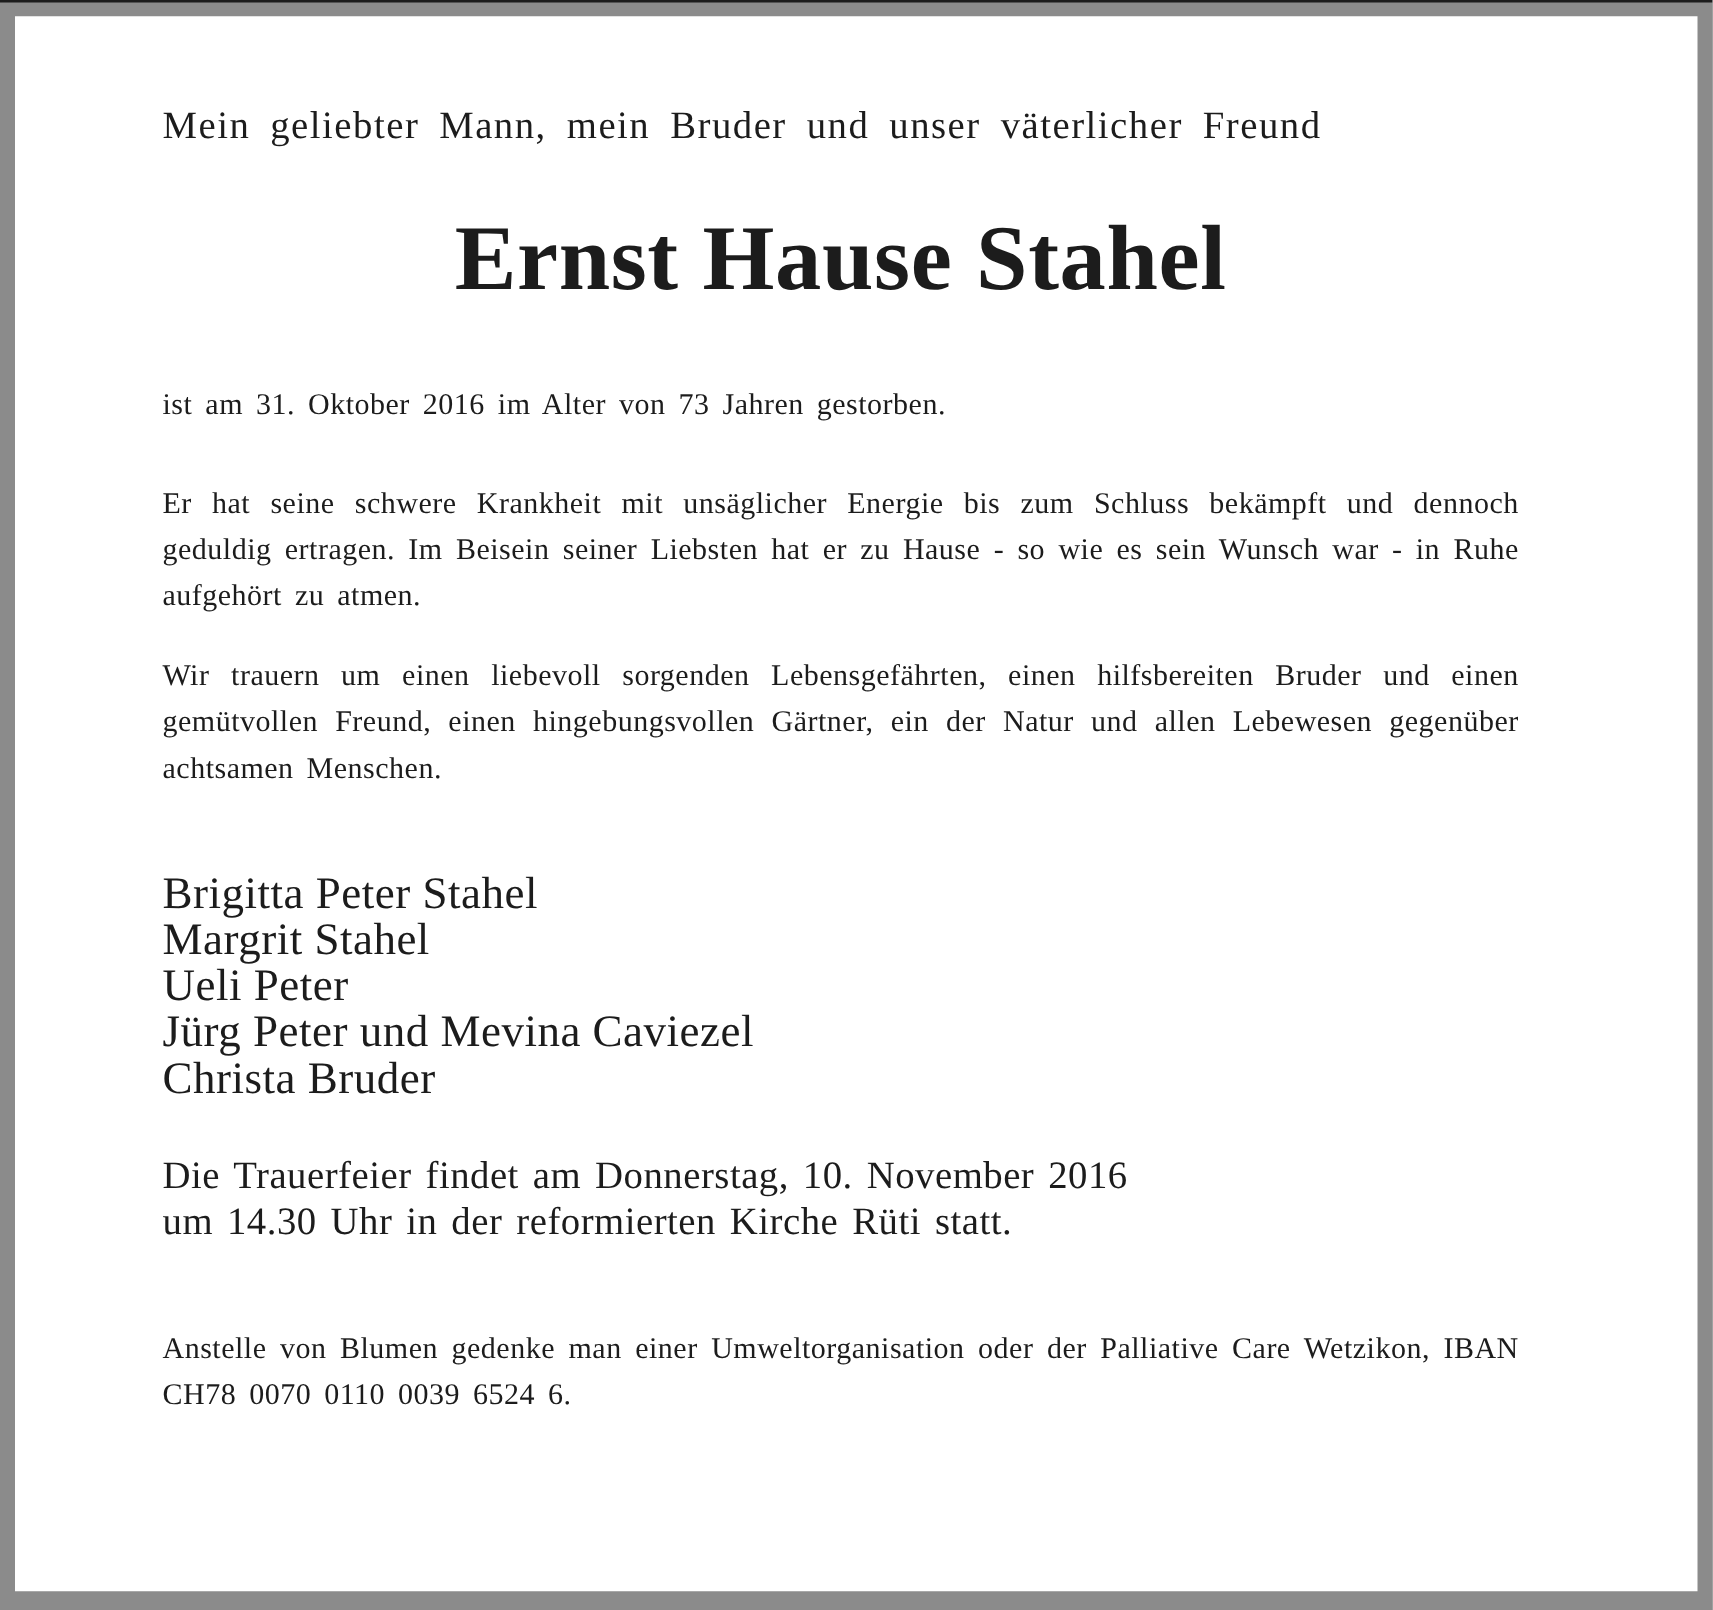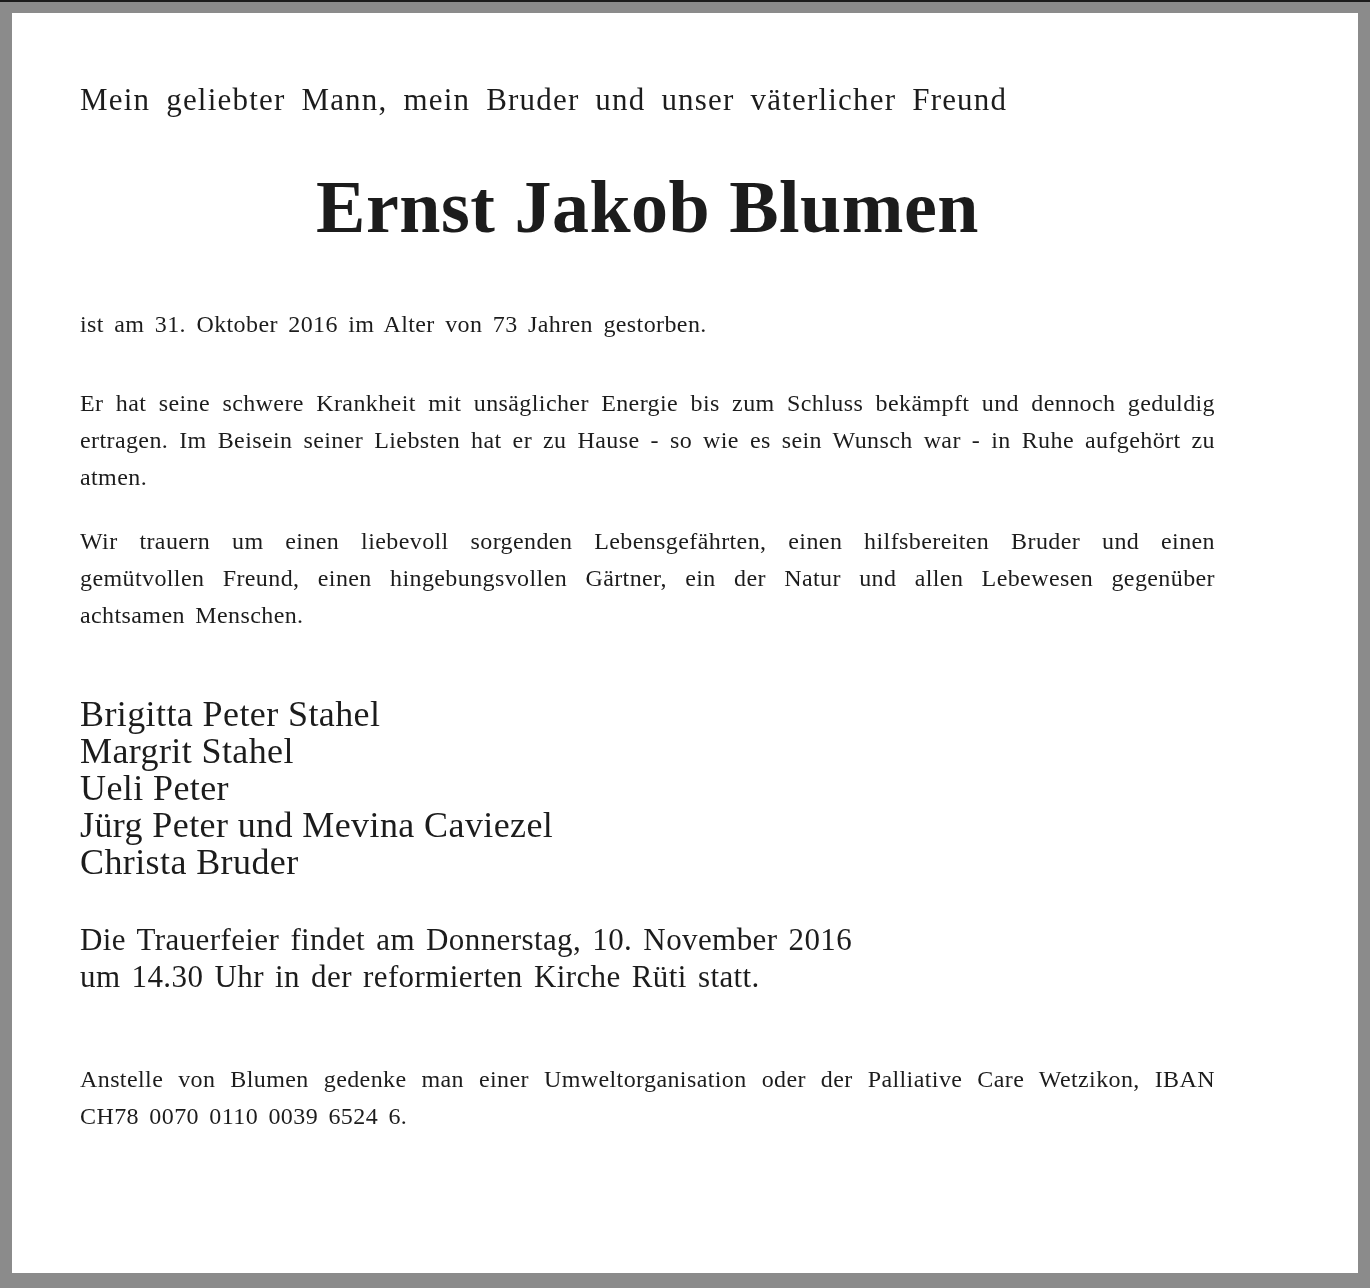--- a/index.html
+++ b/index.html
@@ -14,21 +14,21 @@
     background: #8b8b8b;
     border-top: 2px solid #1c1c1c;
     padding: 11px 12px 15px 12px;
     position: relative;
   }
   .page {
     box-sizing: border-box;
     width: 100%;
     height: 100%;
     background: #ffffff;
-    padding: 68px 143px 40px 68px;
+    padding: 68px 143px 40px 118px;
     overflow: hidden;
     font-family: "Liberation Serif", "DejaVu Serif", serif;
     color: #1c1c1c;
   }
   .intro-line {
     font-size: 31px;
     line-height: 37px;
     letter-spacing: 1.2px;
     word-spacing: 7px;
     white-space: nowrap;
@@ -83,21 +83,21 @@
   }
 </style>
 </head>
 <body>
 
 <div class="scan-frame">
   <div class="page">
 
     <div class="intro-line">Mein geliebter Mann, mein Bruder und unser väterlicher Freund</div>
 
-    <div class="deceased-name">Ernst Jakob Blumen</div>
+    <div class="deceased-name">Ernst Hause Stahel</div>
 
     <div class="body-text death-line">ist am 31. Oktober 2016 im Alter von 73 Jahren gestorben.</div>
 
     <div class="body-text para-illness">Er hat seine schwere Krankheit mit unsäglicher Energie bis zum Schluss bekämpft und dennoch geduldig ertragen. Im Beisein seiner Liebsten hat er zu Hause - so wie es sein Wunsch war - in Ruhe aufgehört zu atmen.</div>
 
     <div class="body-text para-mourning">Wir trauern um einen liebevoll sorgenden Lebensgefährten, einen hilfsbereiten Bruder und einen gemütvollen Freund, einen hingebungsvollen Gärtner, ein der Natur und allen Lebewesen gegenüber achtsamen Menschen.</div>
 
     <div class="mourners-list">
       <div class="mourner-line">Brigitta Peter Stahel</div>
       <div class="mourner-line">Margrit Stahel</div>

